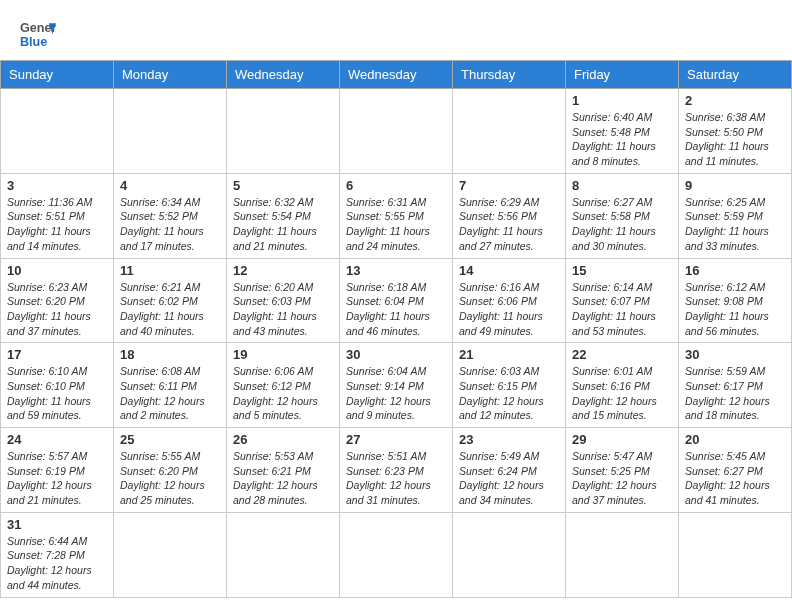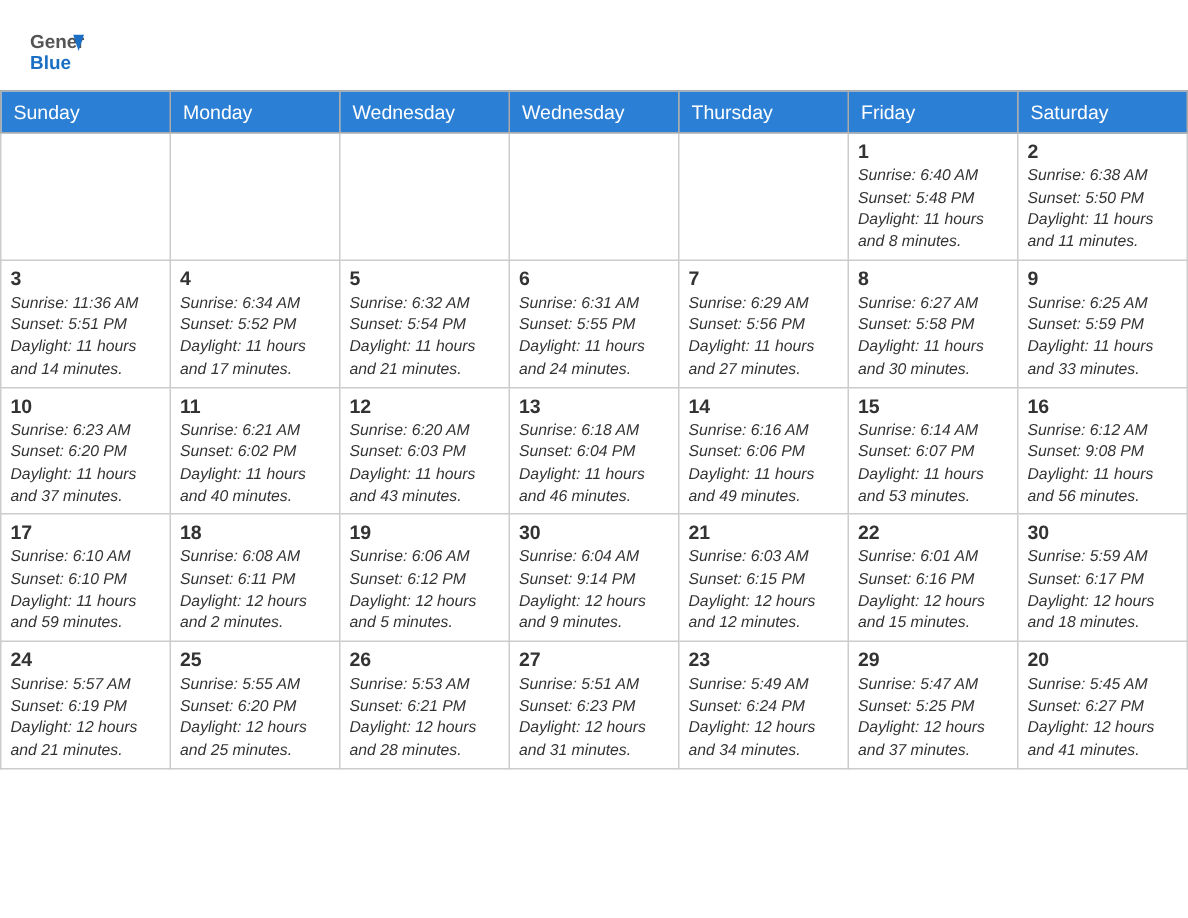--- a/index.html
+++ b/index.html
@@ -332,15 +332,30 @@
 and 37 minutes.</div>
           </td>
           <td>
             <span class="day-num">20</span>
             <div class="day-info">Sunrise: 5:45 AM
 Sunset: 6:27 PM
 Daylight: 12 hours
 and 41 minutes.</div>
           </td>
         </tr>
+        <tr>
+          <td>
+            <span class="day-num">31</span>
+            <div class="day-info">Sunrise: 6:44 AM
+Sunset: 7:28 PM
+Daylight: 12 hours
+and 44 minutes.</div>
+          </td>
+          <td class="empty-cell"></td>
+          <td class="empty-cell"></td>
+          <td class="empty-cell"></td>
+          <td class="empty-cell"></td>
+          <td class="empty-cell"></td>
+          <td class="empty-cell"></td>
+        </tr>
       </tbody>
   </table>
 </div>
 
 </body></html>

